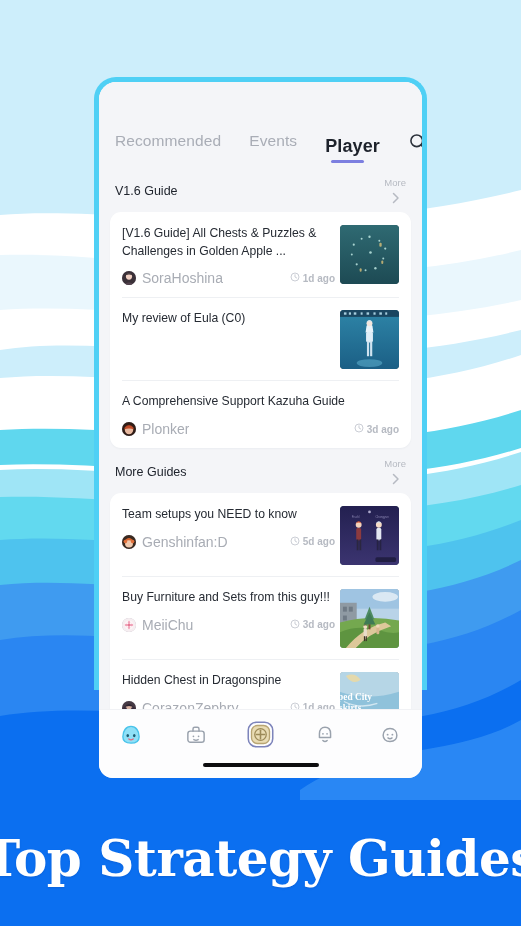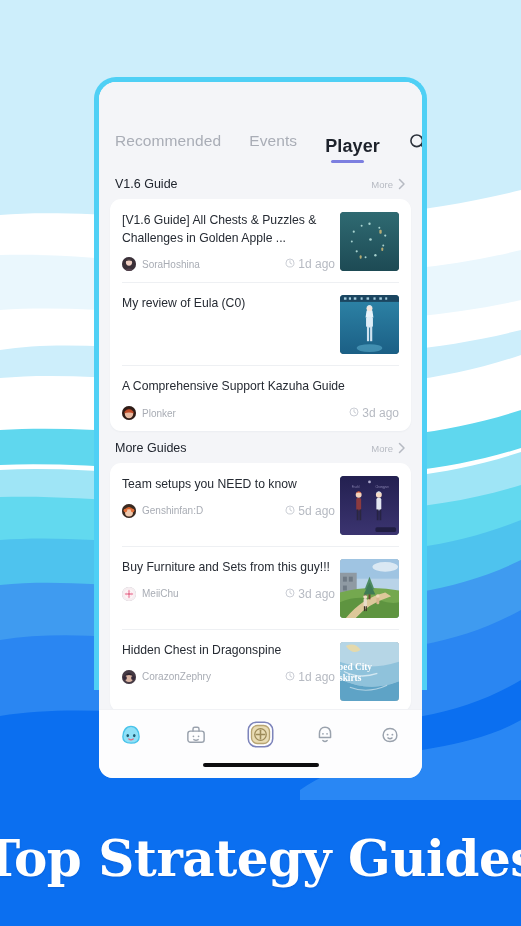--- a/index.html
+++ b/index.html
@@ -62,20 +62,21 @@
   .content{ flex:1; overflow:hidden; padding:0 11px; }
 
   .sec-head{
     display:flex; align-items:center;
     padding:10px 5px 8px 5px;
   }
   .sec-title{ font-size:12.5px; font-weight:normal; color:#20252e; }
   .sec-more{
     margin-left:auto; display:flex; align-items:center; gap:4px;
     cursor:pointer;
+    flex-direction:column;
   }
   .sec-more-label{ font-size:9.5px; color:#b6bac2; }
   .chev{ color:#b6bac2; display:flex; }
 
   .card{
     background:#ffffff; border-radius:11px; overflow:hidden;
     box-shadow:0 1px 2px rgba(30,50,80,.04);
   }
   .row{
     display:flex; align-items:flex-start; gap:5px;
@@ -90,25 +91,25 @@
   .row-title{
     font-size:12.2px; color:#262b33; line-height:1.45;
     margin-bottom:10px;
   }
   .row-meta{ display:flex; align-items:center; margin-top:auto; }
   .avatar{
     width:14px; height:14px; border-radius:50%;
     flex:0 0 14px; margin-right:6px;
     background:#b8b4bd; overflow:hidden; position:relative;
   }
-  .author{ font-size:10px; color:#a8acb4; white-space:nowrap;
+  .author{ font-size:14px; color:#a8acb4; white-space:nowrap;
            overflow:hidden; text-overflow:ellipsis; }
   .time{
     margin-left:auto; display:flex; align-items:center; gap:3px;
-    font-size:12px; color:#b6bac2; white-space:nowrap; padding-left:8px;
+    font-size:10px; color:#b6bac2; white-space:nowrap; padding-left:8px;font-weight:bold;
   }
   .thumb{
     width:59px; height:59px; flex:0 0 59px;
     border-radius:4px; overflow:hidden; position:relative;
     background:#2a4a55;
   }
   .thumb svg{ display:block; width:100%; height:100%; }
 
   
   .botnav{

